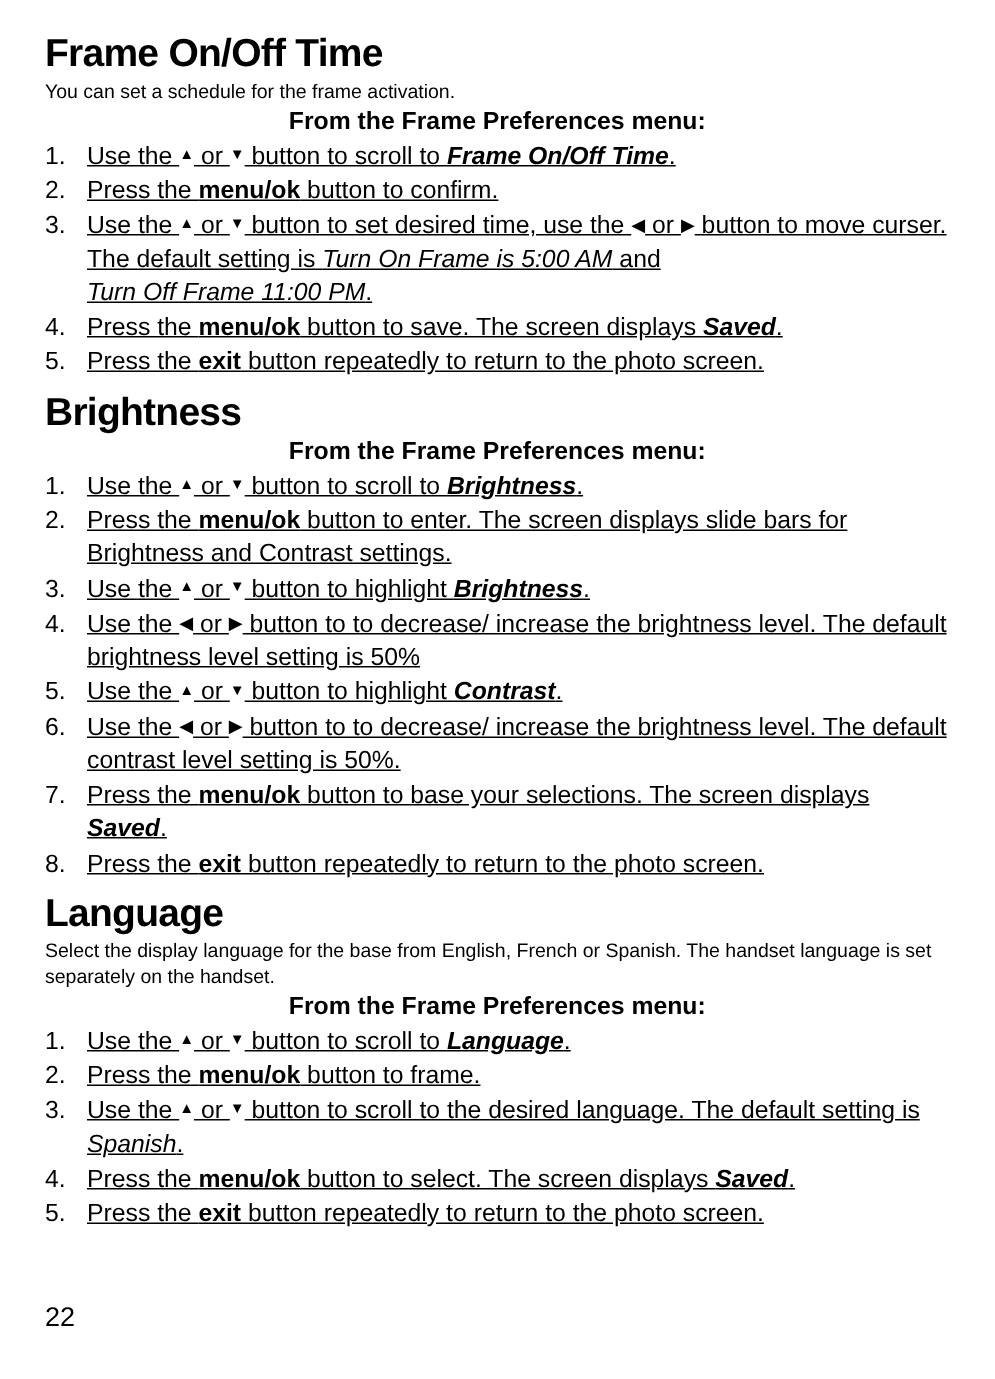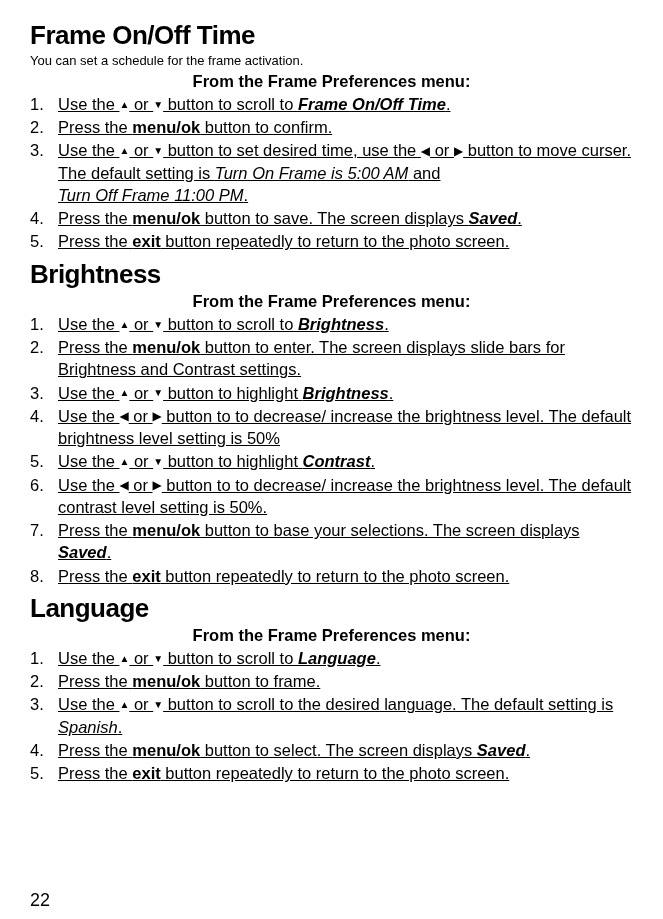--- a/index.html
+++ b/index.html
@@ -73,21 +73,21 @@
       font-size: 12px;
       vertical-align: middle;
       position: relative;
       top: -1px;
     }
     .section-gap {
       margin-top: 6px;
     }
     .page-number {
       position: absolute;
-      bottom: 8px;
+      bottom: 30px;
       left: 30px;
       font-size: 18px;
       margin-top: 32px;
     }
   </style>
 </head>
 <body>
 
 <div>
   <div class="section-title">Frame On/Off Time</div>
@@ -151,20 +151,21 @@
     </div>
     <div class="list-item">
       <div class="list-num">8.</div>
       <div class="list-text"><span>Press the </span><span class="bold">exit</span><span> button repeatedly to return to the photo screen.</span></div>
     </div>
   </div>
 </div>
 
 <div class="section-gap">
   <div class="section-title">Language</div>
+  <div class="section-intro">Select the display language for the base from English, French or Spanish.  The handset language is set separately on the handset.</div>
   <div class="subheading">From the Frame Preferences menu:</div>
   <div class="list">
     <div class="list-item">
       <div class="list-num">1.</div>
       <div class="list-text"><span>Use the </span><span class="arrow">▲</span><span> or </span><span class="arrow">▼</span><span> button to scroll to </span><span class="bolditalic">Language</span><span>.</span></div>
     </div>
     <div class="list-item">
       <div class="list-num">2.</div>
       <div class="list-text"><span>Press the </span><span class="bold">menu/ok</span><span> button to frame.</span></div>
     </div>

